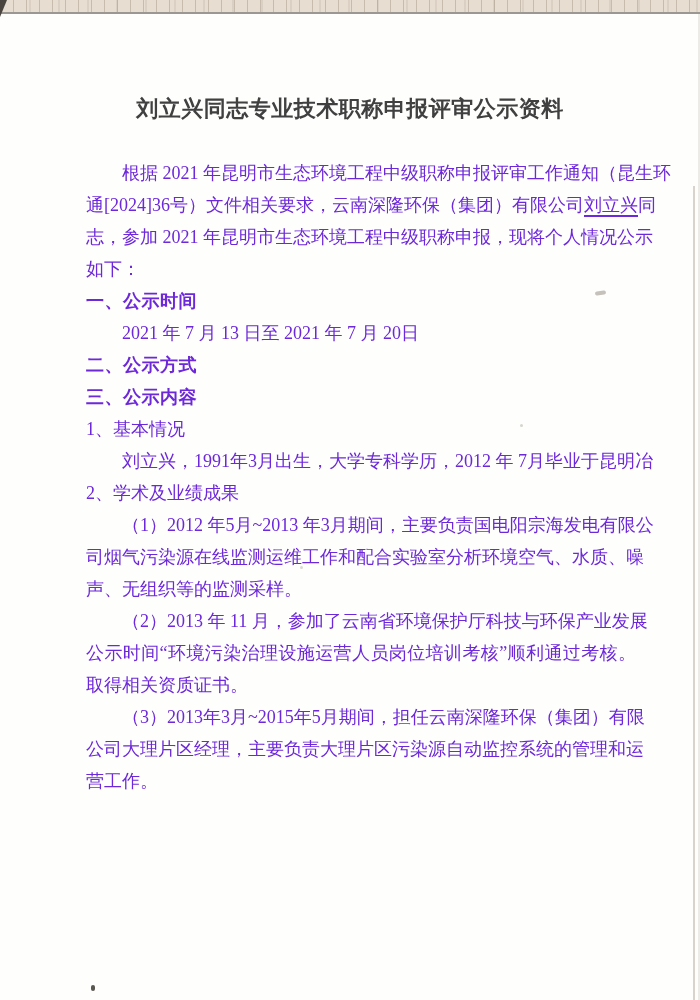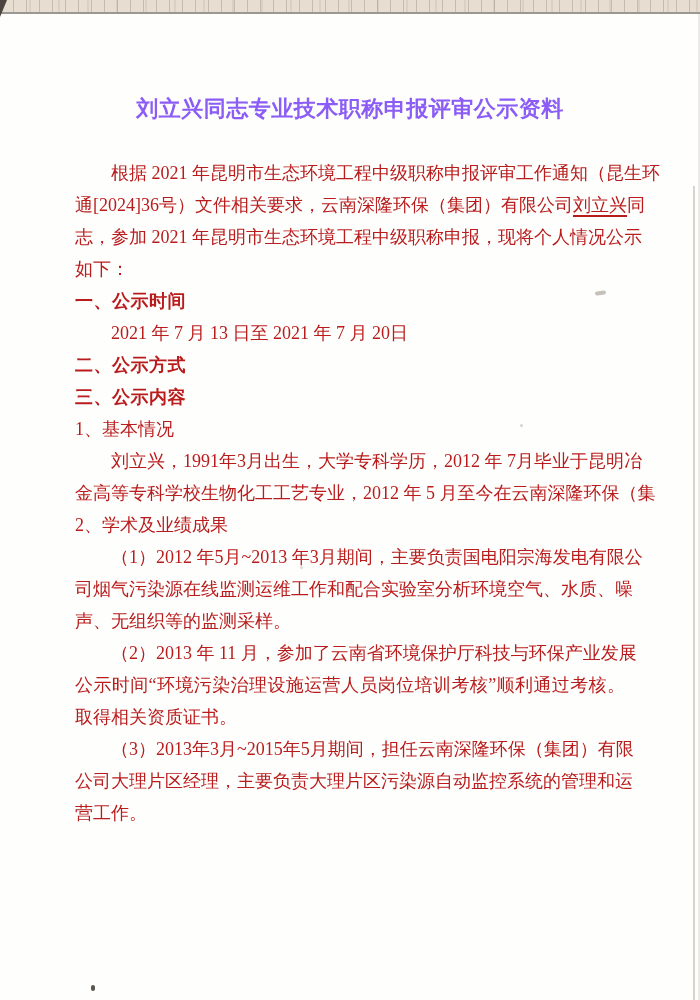--- a/index.html
+++ b/index.html
@@ -38,28 +38,28 @@
   .edge-line-2 {
     position: absolute; left: 698px; top: 14px;
     width: 2px; height: 986px;
     background: #ecebe7;
   }
   .doc-title {
     position: absolute; left: 75px; top: 94px;
     width: 550px; height: 34px;
     text-align: center;
     font-size: 22px; font-weight: bold;
-    color: #8b5cf6;
+    color: #404040;
     letter-spacing: 0.5px;
     white-space: nowrap;
   }
   .doc-body {
-    position: absolute; left: 75px; top: 157px;
+    position: absolute; left: 86px; top: 157px;
     width: 550px;
-    color: #b91c1c;
+    color: #6d28d9;
   }
   .line {
     height: 32px; line-height: 32px;
     font-size: 18px;
     white-space: nowrap;
   }
   .line.justify { text-align: justify; text-align-last: justify; }
   .line.indent { padding-left: 36px; }
   .line.h1 {
     font-family: "Liberation Sans", "DejaVu Sans", sans-serif;
@@ -93,21 +93,20 @@
       <div class="line indent justify">根据 2021 年昆明市生态环境工程中级职称申报评审工作通知（昆生环</div>
       <div class="line justify"><span>通[2024]36号）文件相关要求，云南深隆环保（集团）有限公司</span><span class="u">刘立兴</span><span>同</span></div>
       <div class="line justify">志，参加 2021 年昆明市生态环境工程中级职称申报，现将个人情况公示</div>
       <div class="line">如下：</div>
       <div class="line h1">一、公示时间</div>
       <div class="line indent">2021 年 7 月 13 日至 2021 年 7 月 20日</div>
       <div class="line h1">二、公示方式</div>
       <div class="line h1">三、公示内容</div>
       <div class="line">1、基本情况</div>
       <div class="line indent justify">刘立兴，1991年3月出生，大学专科学历，2012 年 7月毕业于昆明冶</div>
-      <div class="line justify">金高等专科学校生物化工工艺专业，2012 年 5 月至今在云南深隆环保（集</div>
       <div class="line">2、学术及业绩成果</div>
       <div class="line indent justify">（1）2012 年5月~2013 年3月期间，主要负责国电阳宗海发电有限公</div>
       <div class="line justify">司烟气污染源在线监测运维工作和配合实验室分析环境空气、水质、噪</div>
       <div class="line">声、无组织等的监测采样。</div>
       <div class="line indent justify">（2）2013 年 11 月，参加了云南省环境保护厅科技与环保产业发展</div>
       <div class="line justify">公示时间“环境污染治理设施运营人员岗位培训考核”顺利通过考核。</div>
       <div class="line">取得相关资质证书。</div>
       <div class="line indent justify">（3）2013年3月~2015年5月期间，担任云南深隆环保（集团）有限</div>
       <div class="line justify">公司大理片区经理，主要负责大理片区污染源自动监控系统的管理和运</div>
       <div class="line">营工作。</div>

